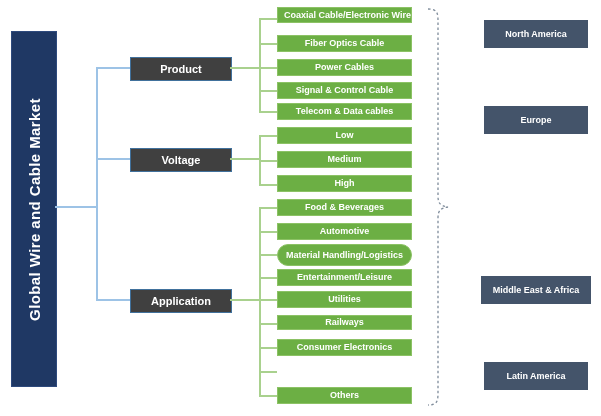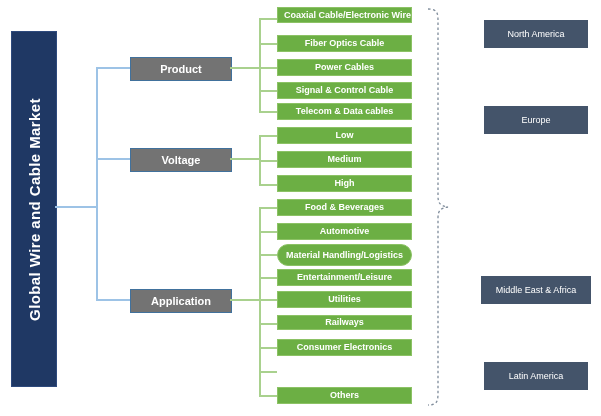--- a/index.html
+++ b/index.html
@@ -27,21 +27,21 @@
     font-size:15px;
     font-weight:bold;
     letter-spacing:.4px;
   }
 
   
   .cat-box{
     position:absolute;
     left:130px;
     width:100px;height:22px;
-    background:#737373;
+    background:#404040;
     border:1px solid #41719C;
     color:#ffffff;
     font-size:11px;font-weight:bold;
     display:flex;align-items:center;justify-content:center;
     text-align:center;
   }
 
   
   .leaf-box{
     position:absolute;
@@ -56,21 +56,21 @@
     line-height:1.15;
     box-sizing:border-box;
   }
 
   
   .region-box{
     position:absolute;
     background:#44546A;
     border:1px solid #44546A;
     color:#ffffff;
-    font-size:9px;font-weight:normal;
+    font-size:9px;font-weight:bold;
     display:flex;align-items:center;justify-content:center;
     text-align:center;
     box-sizing:border-box;
   }
 
   
   .ln{position:absolute;background:#9DC3E6;}
   .ln-g{position:absolute;background:#A9D18E;}
   svg.brace{position:absolute;left:410px;top:0;width:70px;height:416px;}
 </style>

